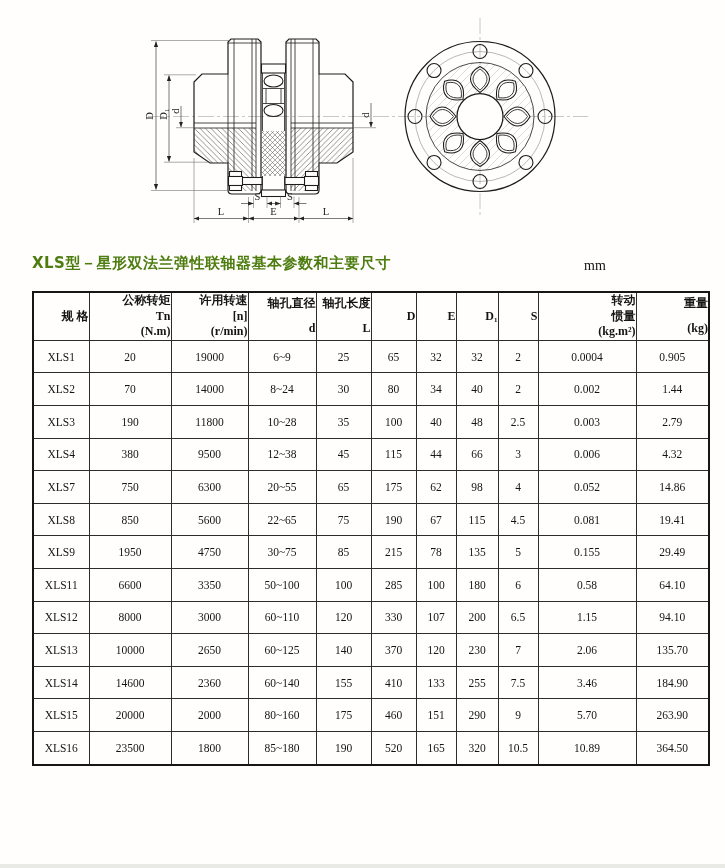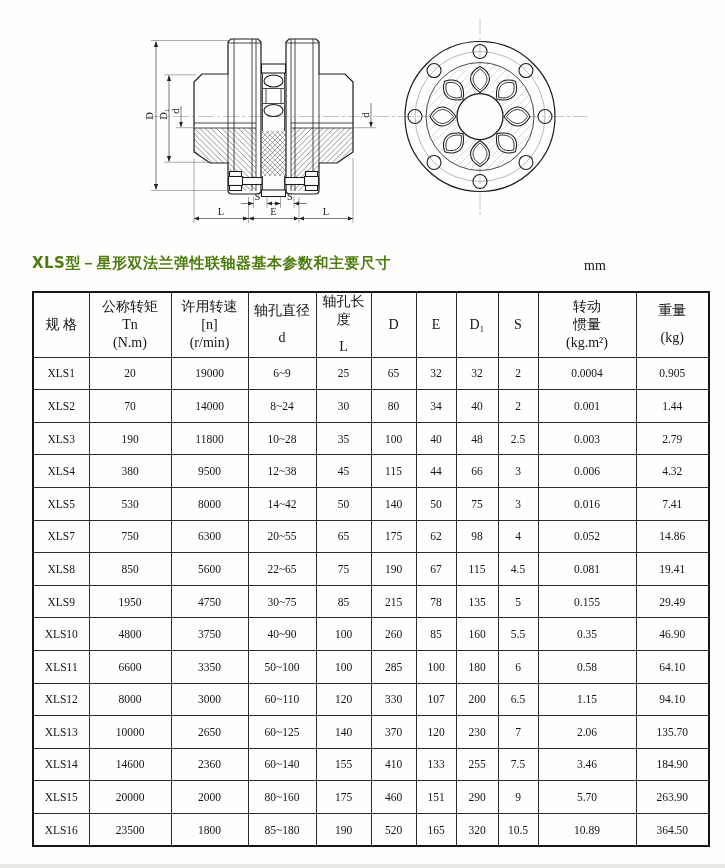--- a/index.html
+++ b/index.html
@@ -23,22 +23,23 @@
   .spec-table-wrap{position:absolute;left:32px;top:291px;}
   table.spec{
     border-collapse:collapse;table-layout:fixed;width:676px;
     border:2px solid #161616;background:#fffefd;
   }
   table.spec th,table.spec td{
     border:1px solid #2c2c2c;text-align:center;vertical-align:middle;
     padding:0;color:#141414;overflow:hidden;
   }
   table.spec th{
-    height:45px;font-weight:normal;font-size:14px;line-height:1.3;
+    height:45px;font-weight:bold;font-size:12px;line-height:1.3;
     font-family:"Liberation Serif","DejaVu Serif",serif;
+    text-align:right;
   }
   table.spec td{
     height:31.6px;font-size:11.5px;
     font-family:"Liberation Serif","DejaVu Serif",serif;
   }
   .footer-strip{position:absolute;left:0;top:864px;width:725px;height:4px;background:#e9e9e6;}
   
   .ol{fill:none;stroke:#1c1c1c;stroke-width:1.2;}
   .il{stroke:#1c1c1c;stroke-width:.8;fill:none;}
   .cl{stroke:#9a9a9a;stroke-width:.55;fill:none;stroke-dasharray:16 3 3 3;}
@@ -306,21 +307,21 @@
         <tr>
           <td>XLS2</td>
           <td>70</td>
           <td>14000</td>
           <td>8~24</td>
           <td>30</td>
           <td>80</td>
           <td>34</td>
           <td>40</td>
           <td>2</td>
-          <td>0.001</td>
+          <td>0.002</td>
           <td>1.44</td>
         </tr>
         <tr>
           <td>XLS3</td>
           <td>190</td>
           <td>11800</td>
           <td>10~28</td>
           <td>35</td>
           <td>100</td>
           <td>40</td>
@@ -336,33 +337,20 @@
           <td>12~38</td>
           <td>45</td>
           <td>115</td>
           <td>44</td>
           <td>66</td>
           <td>3</td>
           <td>0.006</td>
           <td>4.32</td>
         </tr>
         <tr>
-          <td>XLS5</td>
-          <td>530</td>
-          <td>8000</td>
-          <td>14~42</td>
-          <td>50</td>
-          <td>140</td>
-          <td>50</td>
-          <td>75</td>
-          <td>3</td>
-          <td>0.016</td>
-          <td>7.41</td>
-        </tr>
-        <tr>
           <td>XLS7</td>
           <td>750</td>
           <td>6300</td>
           <td>20~55</td>
           <td>65</td>
           <td>175</td>
           <td>62</td>
           <td>98</td>
           <td>4</td>
           <td>0.052</td>
@@ -388,33 +376,20 @@
           <td>30~75</td>
           <td>85</td>
           <td>215</td>
           <td>78</td>
           <td>135</td>
           <td>5</td>
           <td>0.155</td>
           <td>29.49</td>
         </tr>
         <tr>
-          <td>XLS10</td>
-          <td>4800</td>
-          <td>3750</td>
-          <td>40~90</td>
-          <td>100</td>
-          <td>260</td>
-          <td>85</td>
-          <td>160</td>
-          <td>5.5</td>
-          <td>0.35</td>
-          <td>46.90</td>
-        </tr>
-        <tr>
           <td>XLS11</td>
           <td>6600</td>
           <td>3350</td>
           <td>50~100</td>
           <td>100</td>
           <td>285</td>
           <td>100</td>
           <td>180</td>
           <td>6</td>
           <td>0.58</td>

